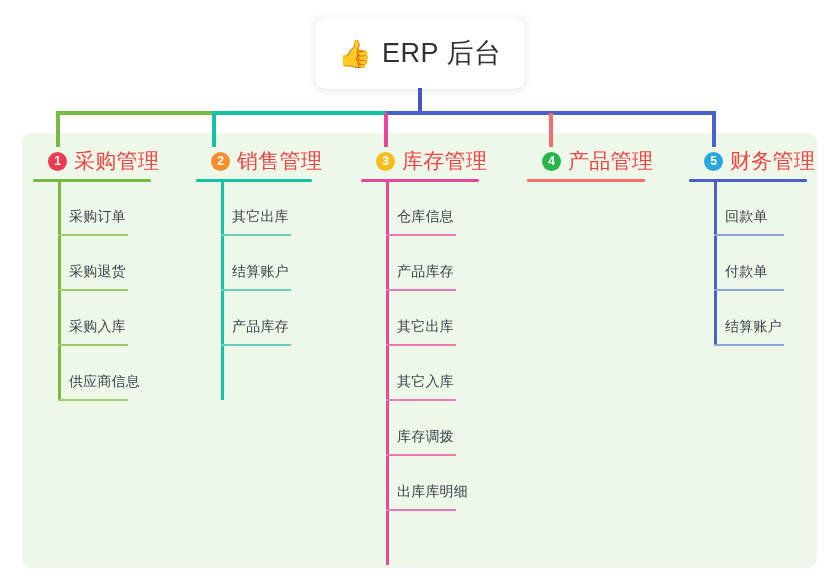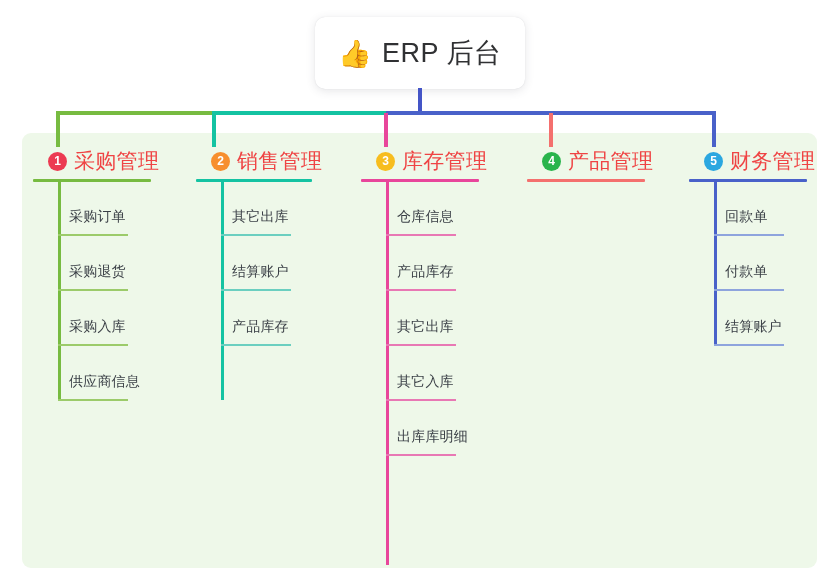--- a/index.html
+++ b/index.html
@@ -244,20 +244,24 @@
           </div>
           <div class="leaf">
             <span class="leaf-label">其它出库</span>
             <div class="leaf-underline" style="background: rgb(232, 120, 180);"></div>
           </div>
           <div class="leaf">
             <span class="leaf-label">其它入库</span>
             <div class="leaf-underline" style="background: rgb(232, 120, 180);"></div>
           </div>
           <div class="leaf">
+            <span class="leaf-label">库存调拨</span>
+            <div class="leaf-underline" style="background: rgb(232, 120, 180);"></div>
+          </div>
+          <div class="leaf">
             <span class="leaf-label">出库库明细</span>
             <div class="leaf-underline" style="background: rgb(232, 120, 180);"></div>
           </div>
         </div>
       </div>
       <div class="branch" style="left: 527px; width: 160px;">
         <div class="branch-header">
           <span class="badge" style="background: rgb(41, 180, 76);">4</span>
           <span class="branch-title">产品管理</span>
         </div>

